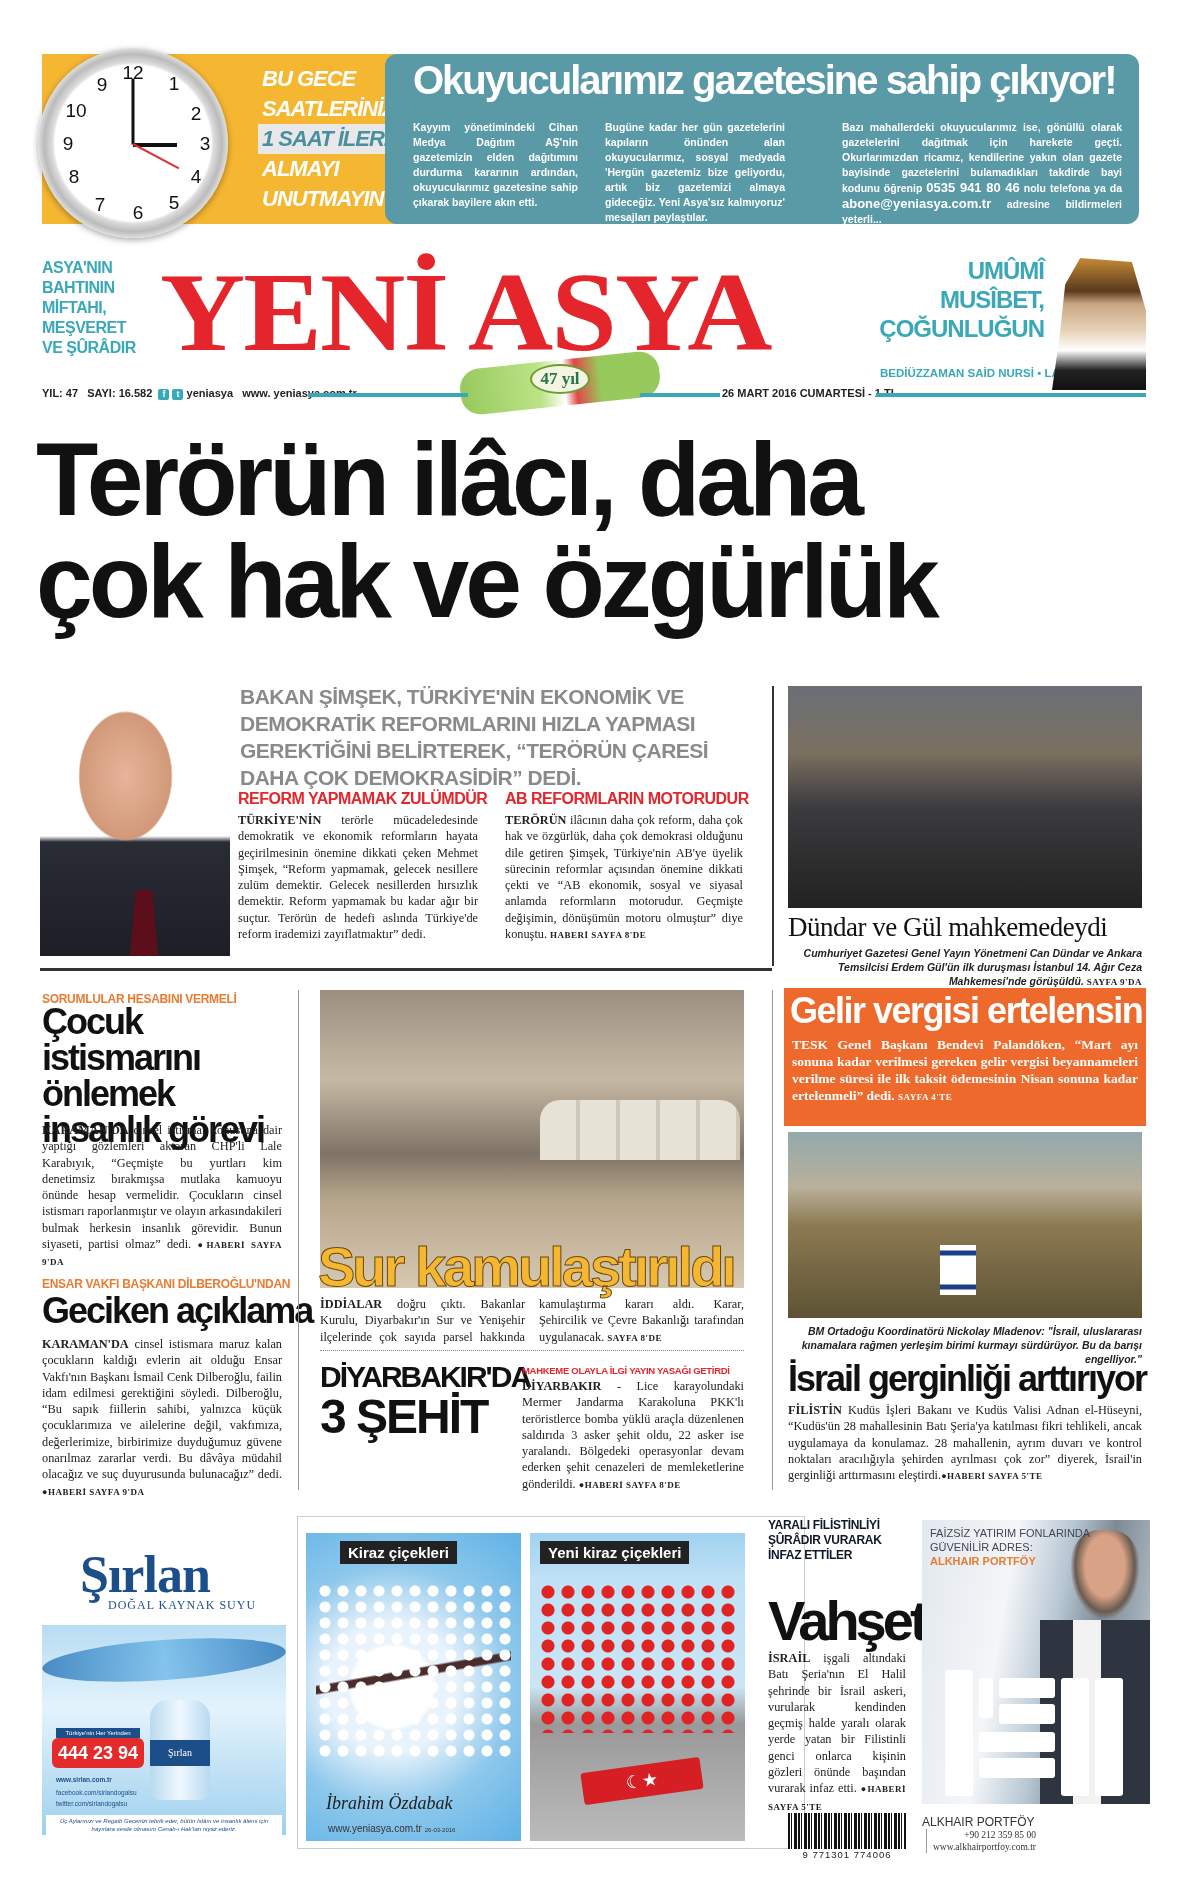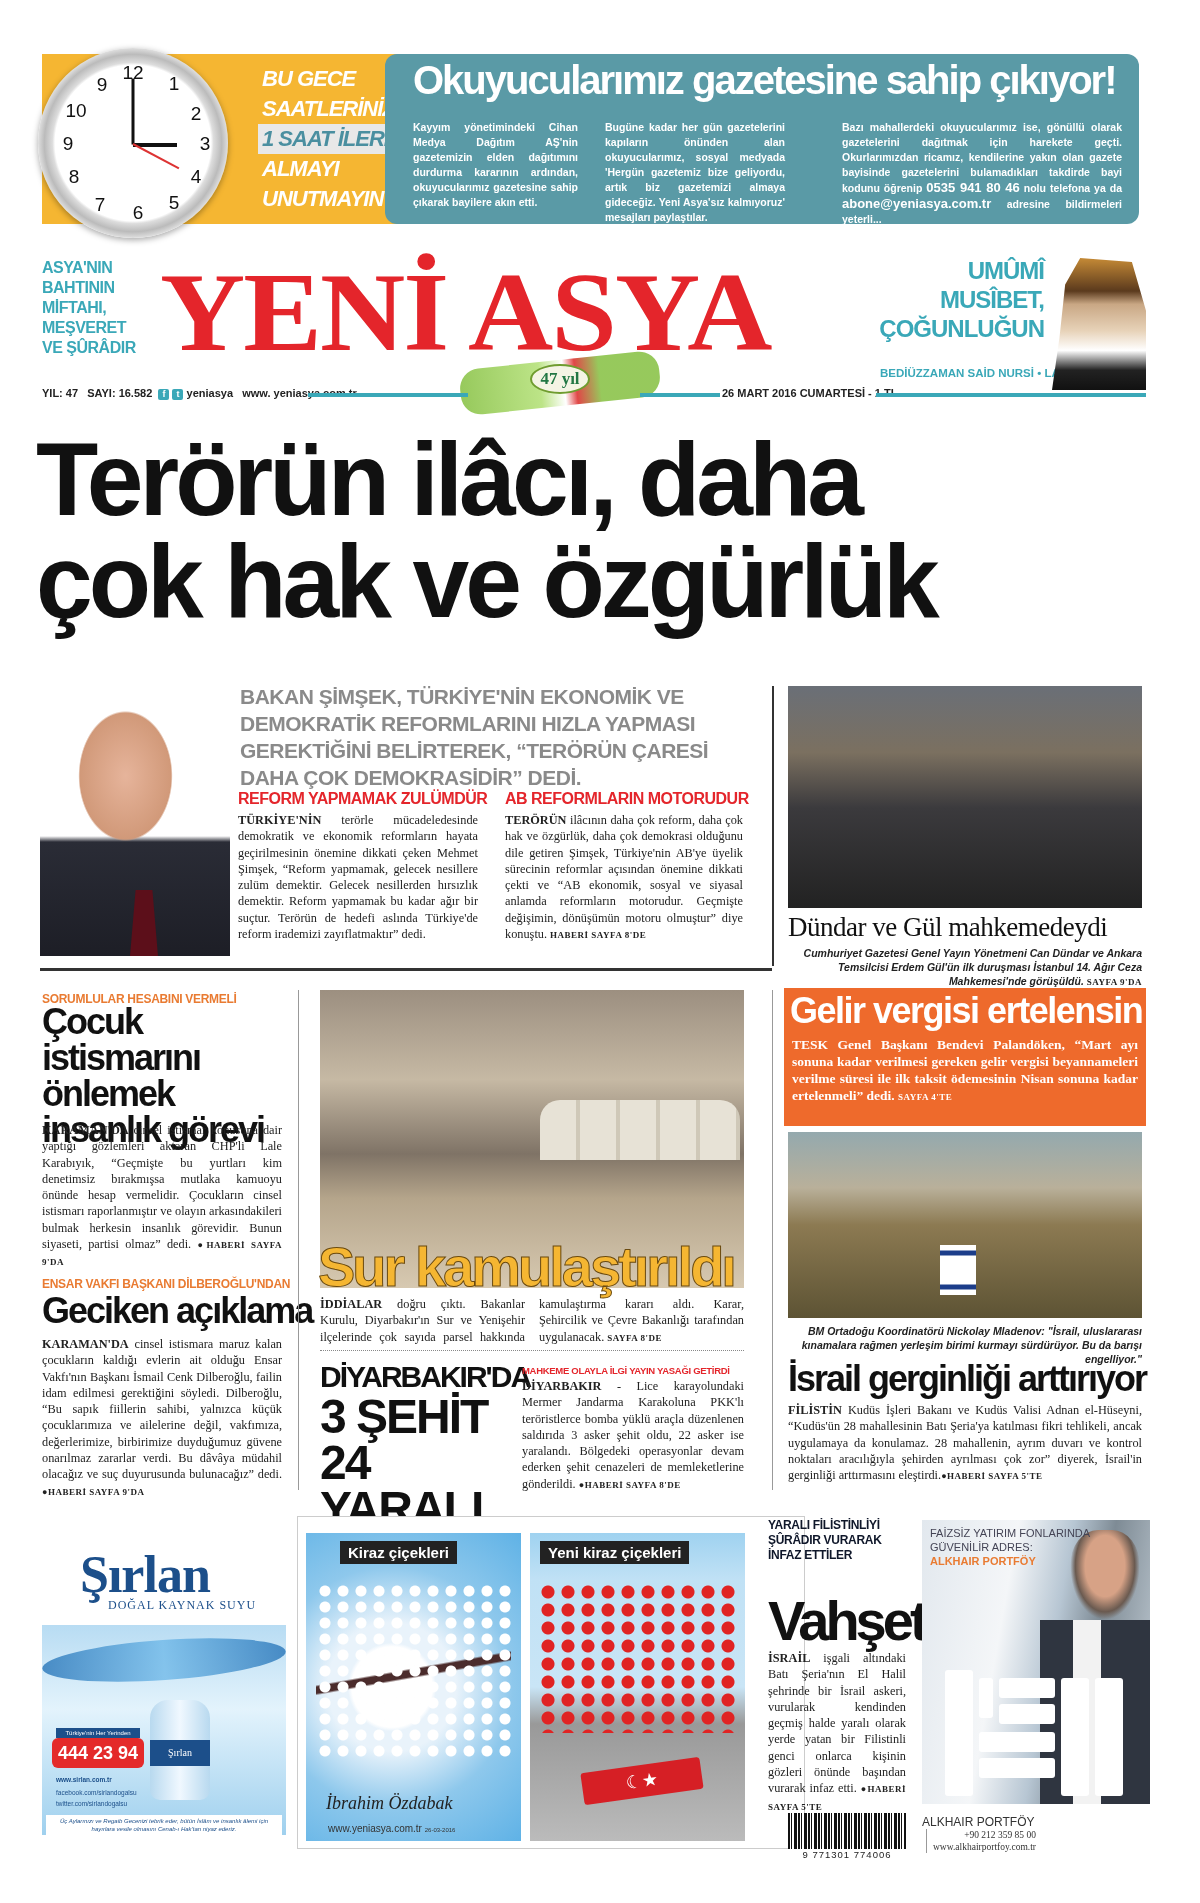--- a/index.html
+++ b/index.html
@@ -213,21 +213,20 @@
 
 <div class="abs photo sur-photo"></div>
 <div class="abs sandbags"></div>
 <div class="abs sur-title">Sur kamulaştırıldı</div>
 <div class="abs body" style="left:320px;top:1296px;width:424px;column-count:2;column-gap:14px;"><span class="lead">İDDİALAR</span><span> doğru çıktı. Bakanlar Kurulu, Diyarbakır'ın Sur ve Yenişehir ilçelerinde çok sayıda parsel hakkında kamulaştırma kararı aldı. Karar, Şehircilik ve Çevre Bakanlığı tarafından uygulanacak.</span> <span class="ref">SAYFA 8'DE</span></div>
 <div class="abs dotted" style="left:320px;top:1350px;width:424px;"></div>
 
 <div class="abs big-stack" style="left:320px;top:1360px;width:190px;">
   <div style="font-size:30px;line-height:34px;">DİYARBAKIR'DA</div>
   <div style="font-size:48px;line-height:46px;">3 ŞEHİT</div>
-  <div style="font-size:48px;line-height:46px;">24 YARALI</div>
 </div>
 <div class="abs kicker" style="left:522px;top:1365px;font-size:9.5px;color:#e4252b;">MAHKEME OLAYLA İLGİ YAYIN YASAĞI GETİRDİ</div>
 <div class="abs body" style="left:522px;top:1378px;width:222px;"><span class="lead">DİYARBAKIR</span><span> - Lice karayolundaki Mermer Jandarma Karakoluna PKK'lı teröristlerce bomba yüklü araçla düzenlenen saldırıda 3 asker şehit oldu, 22 asker ise yaralandı. Bölgedeki operasyonlar devam ederken şehit cenazeleri de memleketlerine gönderildi.</span> <span class="ref">●HABERİ SAYFA 8'DE</span></div>
 
 <div class="abs sirlan-title">Şırlan</div>
 <div class="abs sirlan-sub">DOĞAL KAYNAK SUYU</div>
 <div class="abs sirlan-ad"></div>
 <div class="abs sirlan-wave"></div>
 <div class="abs bottle"></div>
 <div class="abs bottle-label">Şırlan</div>

